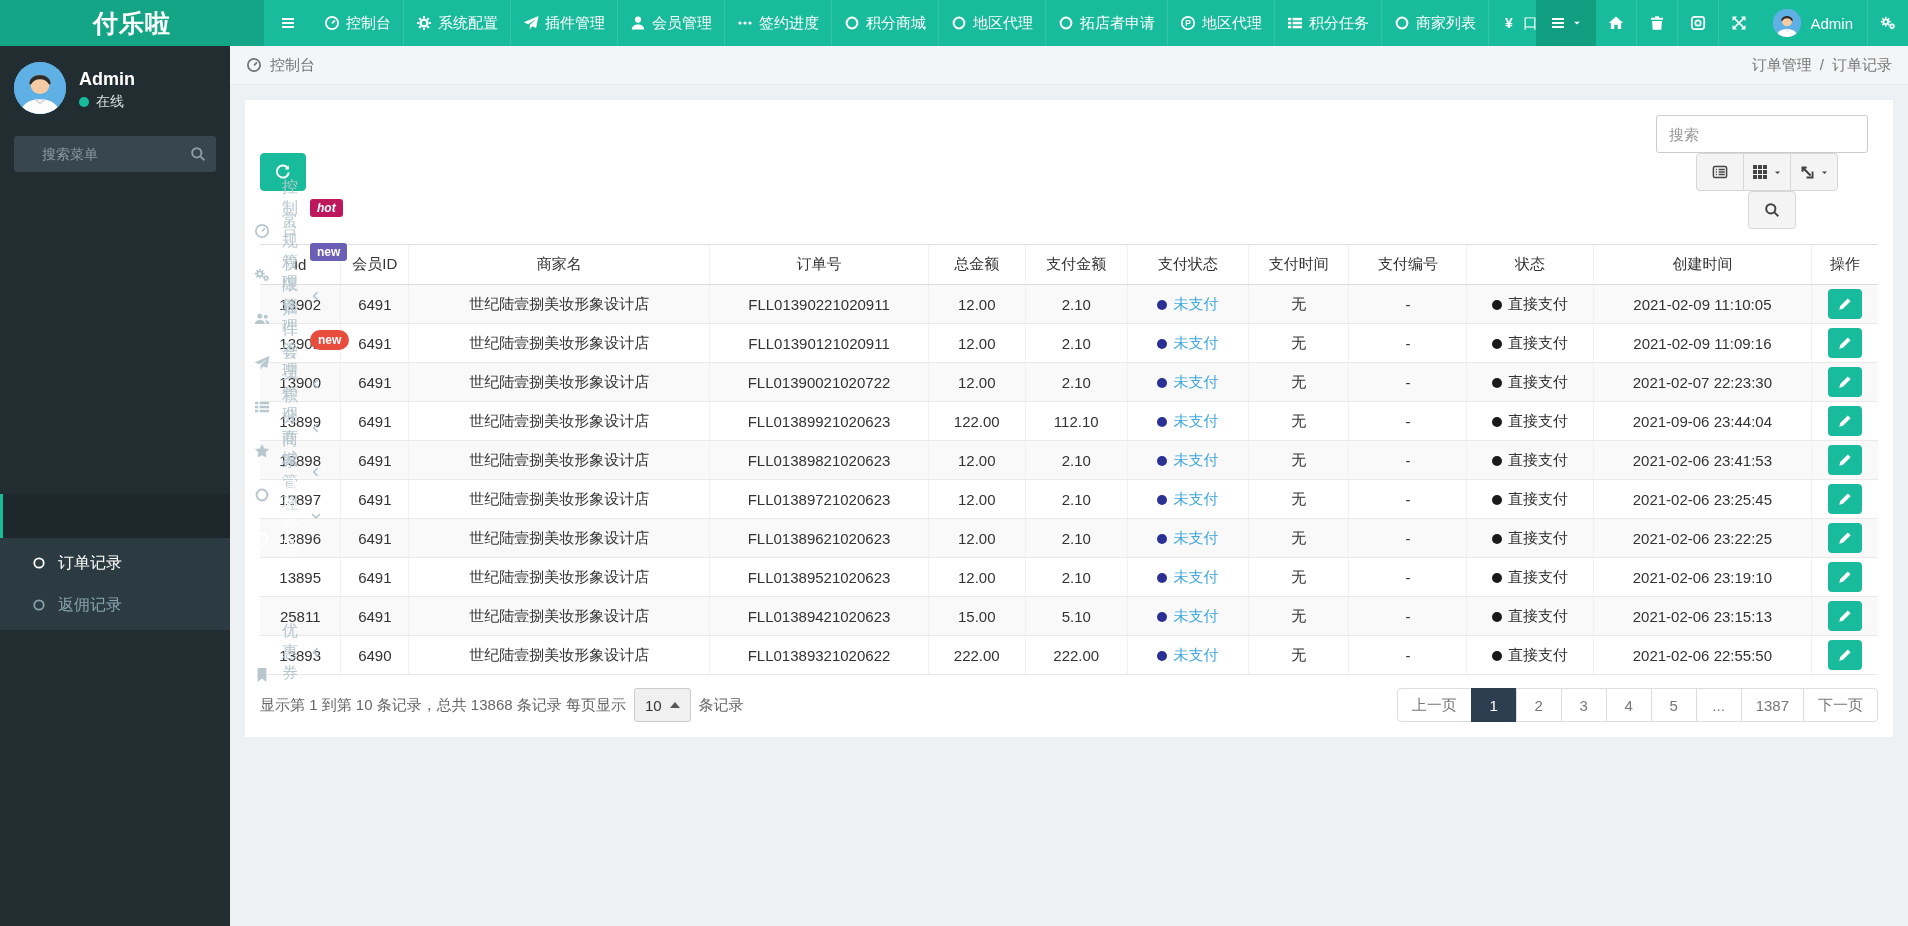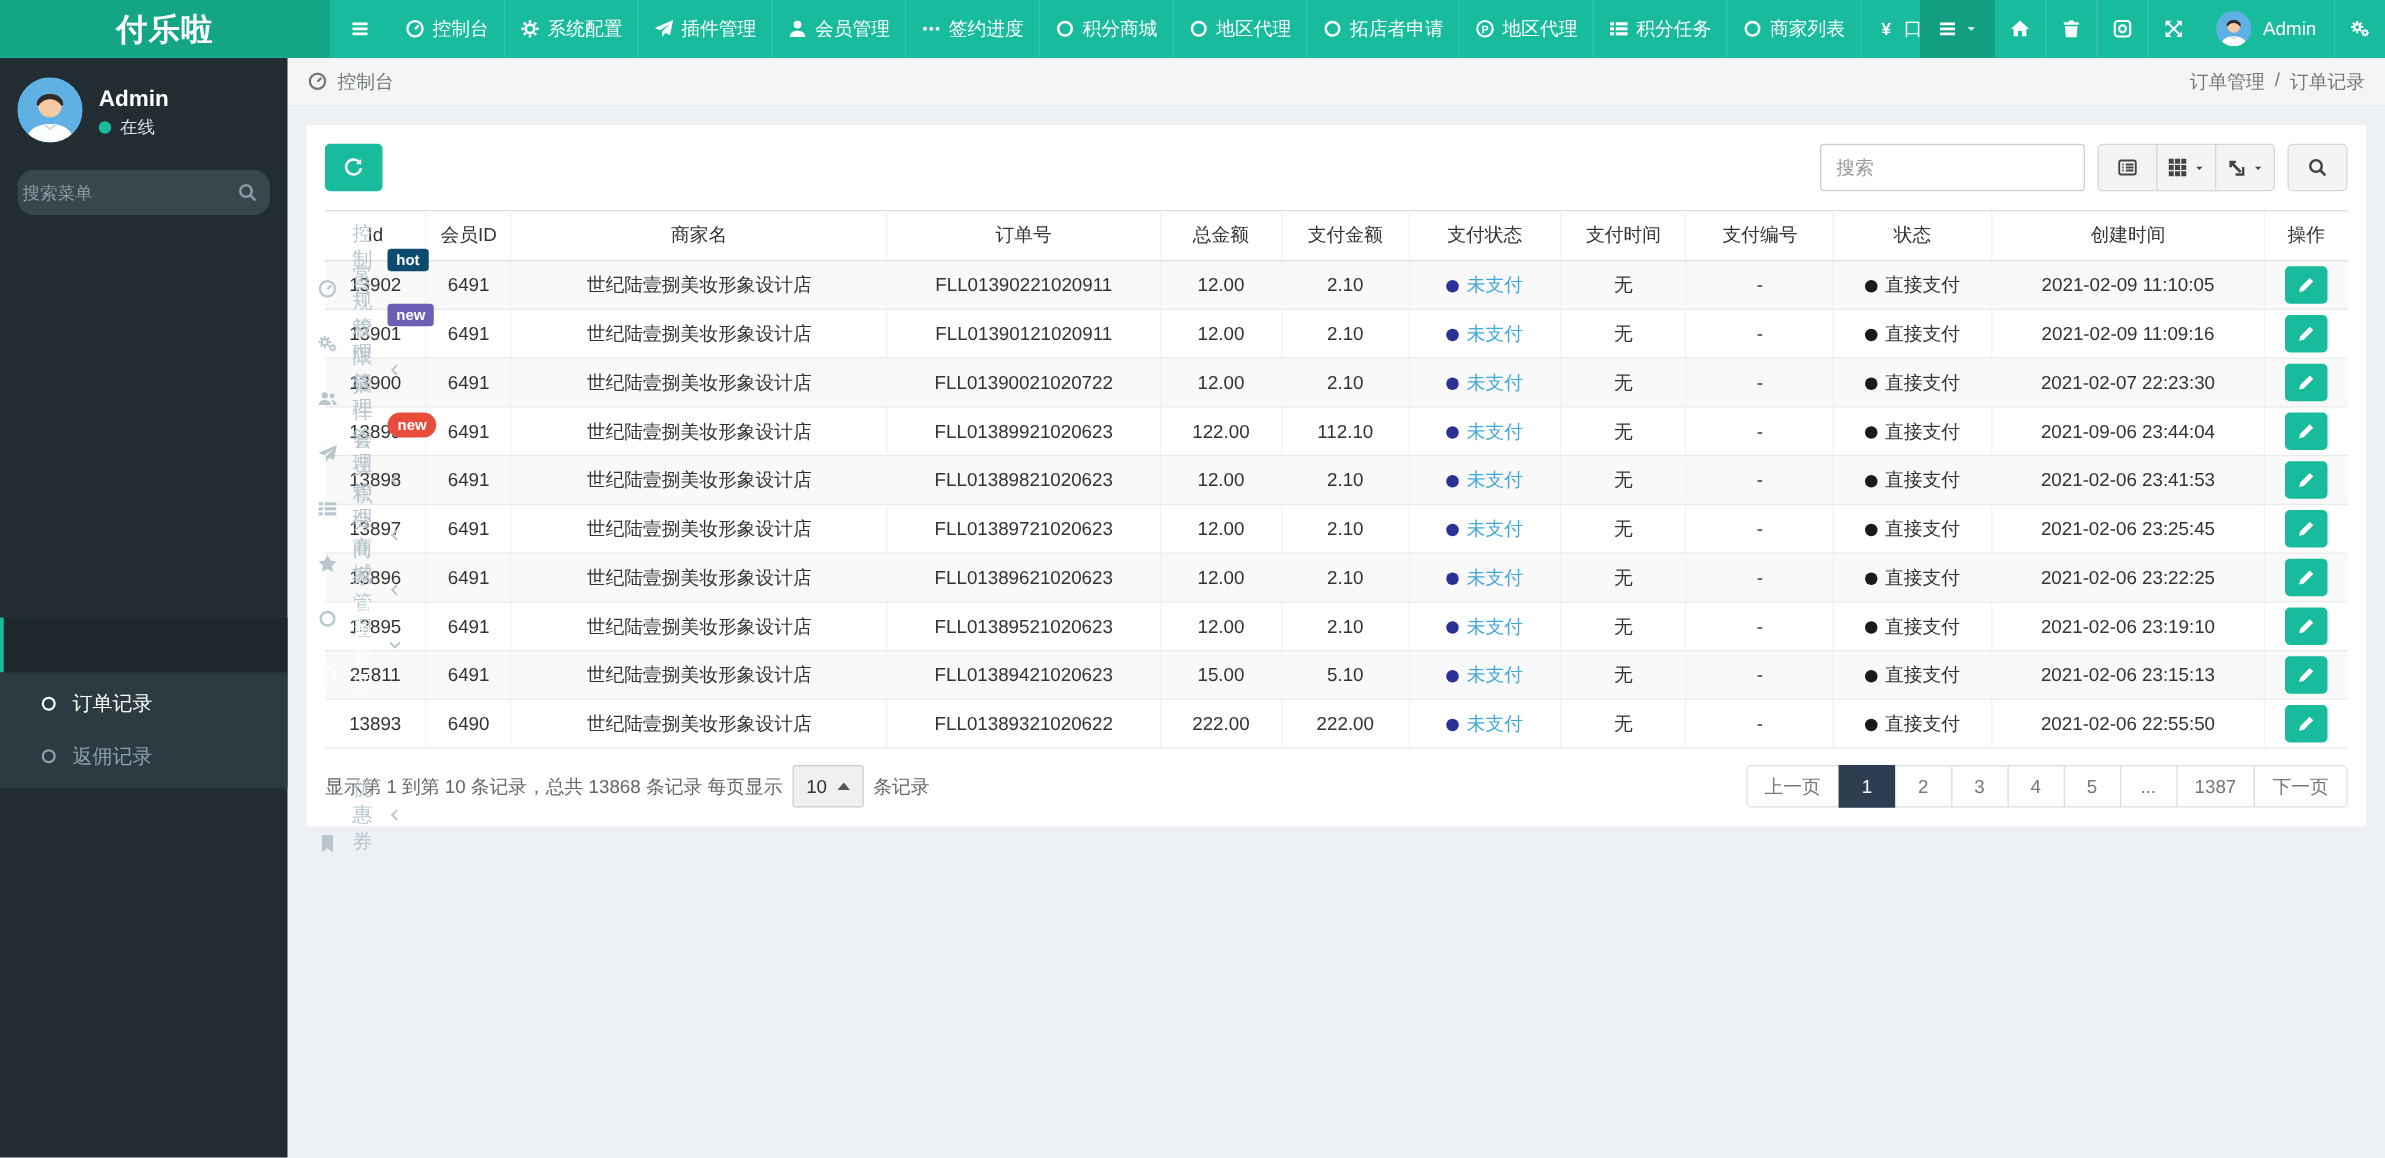--- a/index.html
+++ b/index.html
@@ -22,21 +22,21 @@
   .avatar .ic{width:100%;height:100%;}
 
   
   .sidebar{position:fixed;top:46px;left:0;width:230px;height:880px;background:#222d32;z-index:40;}
   .side-user{display:flex;align-items:center;gap:13px;padding:16px 14px 14px;}
   .side-user .avatar{width:52px;height:52px;}
   .side-user-name{color:#fff;font-size:18px;font-weight:bold;line-height:1.5;}
   .side-user-status{color:#d7dfe3;font-size:14px;display:flex;align-items:center;gap:7px;}
   .status-dot{width:10px;height:10px;border-radius:50%;background:#18bc9c;display:inline-block;}
   .side-search{margin:8px 14px 14px;position:relative;}
-  .side-search input{width:100%;height:36px;background:#38464e;border:none;border-radius:13px;color:#c9d4d9;font-size:14px;padding:0 34px 0 4px;outline:none;}
+  .side-search input{width:100%;height:36px;background:#38464e;border:none;border-radius:3px;color:#c9d4d9;font-size:14px;padding:0 34px 0 28px;outline:none;}
   .side-search input::placeholder{color:#8b9aa3;}
   .side-search .ic{position:absolute;right:10px;top:10px;color:#8b9aa3;}
   .side-menu{margin-top:8px;}
   .side-item{height:44px;display:flex;align-items:center;gap:12px;padding:0 16px 0 21px;color:#b8c7ce;font-size:16px;cursor:pointer;border-left:3px solid transparent;}
   .side-item .lbl{flex:1;}
   .side-item.active{background:#1e282c;border-left-color:#18bc9c;color:#fff;}
   .badge{font-size:12px;font-weight:bold;color:#fff;padding:2px 7px;border-radius:3px;line-height:1.2;}
   .badge.pill{border-radius:10px;padding:3px 8px;}
   .arrow{width:12px;height:12px;color:#b8c7ce;}
   .submenu{background:#2c3b41;padding:4px 0;}
@@ -46,21 +46,21 @@
 
   
   .main{margin-left:230px;padding-top:46px;height:926px;}
   .breadcrumb{height:39px;background:#f4f5f6;border-bottom:1px solid #e6e9eb;display:flex;align-items:center;padding:0 16px;color:#72777b;font-size:15px;}
   .breadcrumb .ic{margin-right:8px;color:#72777b;}
   .crumb-right{margin-left:auto;color:#777;display:flex;gap:8px;}
   .panel{background:#fff;margin:15px;padding:15px;}
   .toolbar{display:flex;align-items:center;}
   .btn{height:38px;border:1px solid #d6d6d6;background:#f4f4f4;color:#444;border-radius:4px;cursor:pointer;display:inline-flex;align-items:center;justify-content:center;font-size:15px;}
   .btn-refresh{width:46px;background:#18bc9c;border-color:#18bc9c;color:#fff;}
-  .toolbar-right{margin-left:auto;display:flex;align-items:center;}
+  .toolbar-right{margin-left:auto;display:flex;align-items:center;flex-direction:column;}
   .search-input{width:212px;height:38px;border:1px solid #ccc;border-radius:3px;padding:0 12px;font-size:15px;color:#555;outline:none;margin-right:10px;}
   .search-input::placeholder{color:#999;}
   .btn-group{display:flex;}
   .btn-group .btn{width:48px;border-radius:0;margin-left:-1px;gap:5px;}
   .btn-group .btn:first-child{border-radius:4px 0 0 4px;margin-left:0;}
   .btn-group .btn:last-child{border-radius:0 4px 4px 0;}
   .btn .caret{width:9px;height:9px;}
   .btn-search{width:48px;margin-left:10px;}
 
   table{width:100%;border-collapse:collapse;margin-top:15px;table-layout:fixed;}
@@ -310,21 +310,21 @@
   </div>
   <div class="side-menu">
       <div class="side-item">
     <span class="ic main">
           <svg viewBox="0 0 16 16" fill="none" stroke="currentColor" stroke-width="1.8">
             <circle cx="8" cy="8" r="6.1"></circle>
             <path d="M8 8.3l3-3"></path>
           </svg>
         </span>
     <span class="lbl">控制台</span>
-    <span class="badge" style="background: #0c4a6e;">hot</span>
+    <span class="badge" style="background: #be185d; font-style: italic;">hot</span>
 
   </div>
       <div class="side-item">
     <span class="ic main">
           <svg viewBox="0 0 18 16" fill="none" stroke="currentColor">
             <circle cx="6.5" cy="6.5" r="2.7" stroke-width="2"></circle>
             <path stroke-width="1.8" d="M6.5 1v1.9M6.5 10.1V12M1 6.5h1.9M10.1 6.5H12M2.6 2.6l1.4 1.4M9 9l1.4 1.4M10.4 2.6L9 4M4 9l-1.4 1.4"></path>
             <g stroke-width="1.4">
               <circle cx="13.6" cy="11.6" r="1.8"></circle>
               <path d="M13.6 8.2v1.2M13.6 13.8V15M10.2 11.6h1.2M15.8 11.6H17M11.2 9.2l.8.8M15.2 13.2l.8.8M16 9.2l-.8.8M12 13.2l-.8.8"></path>

